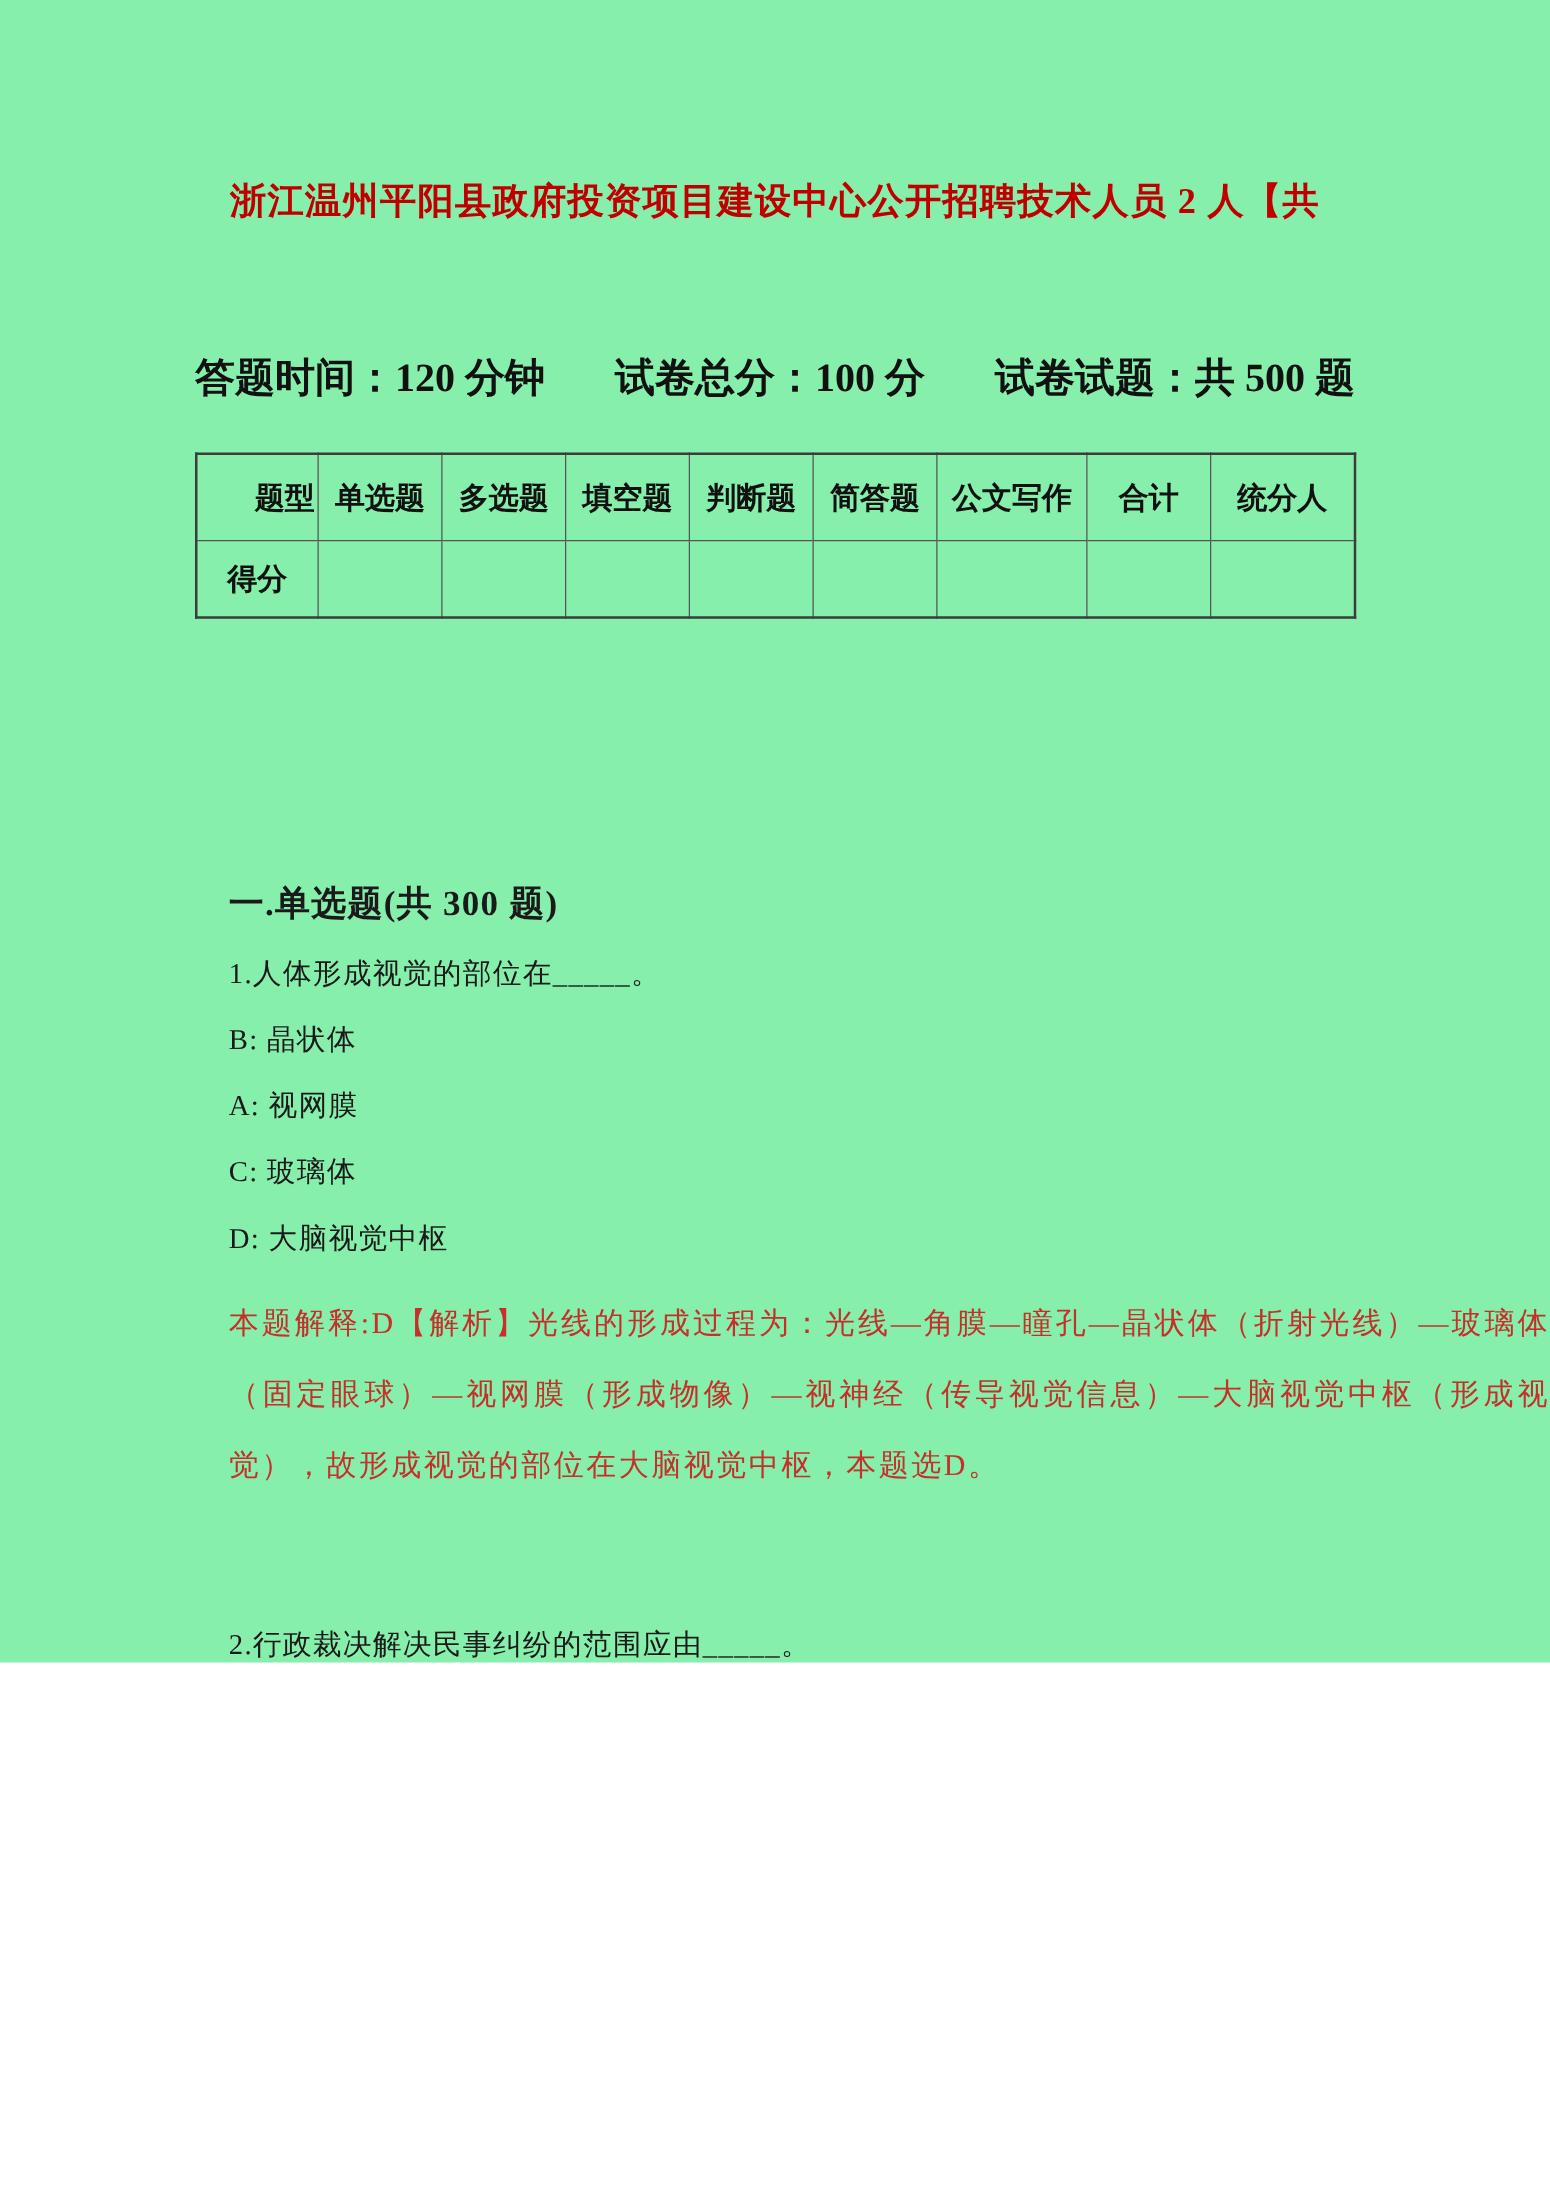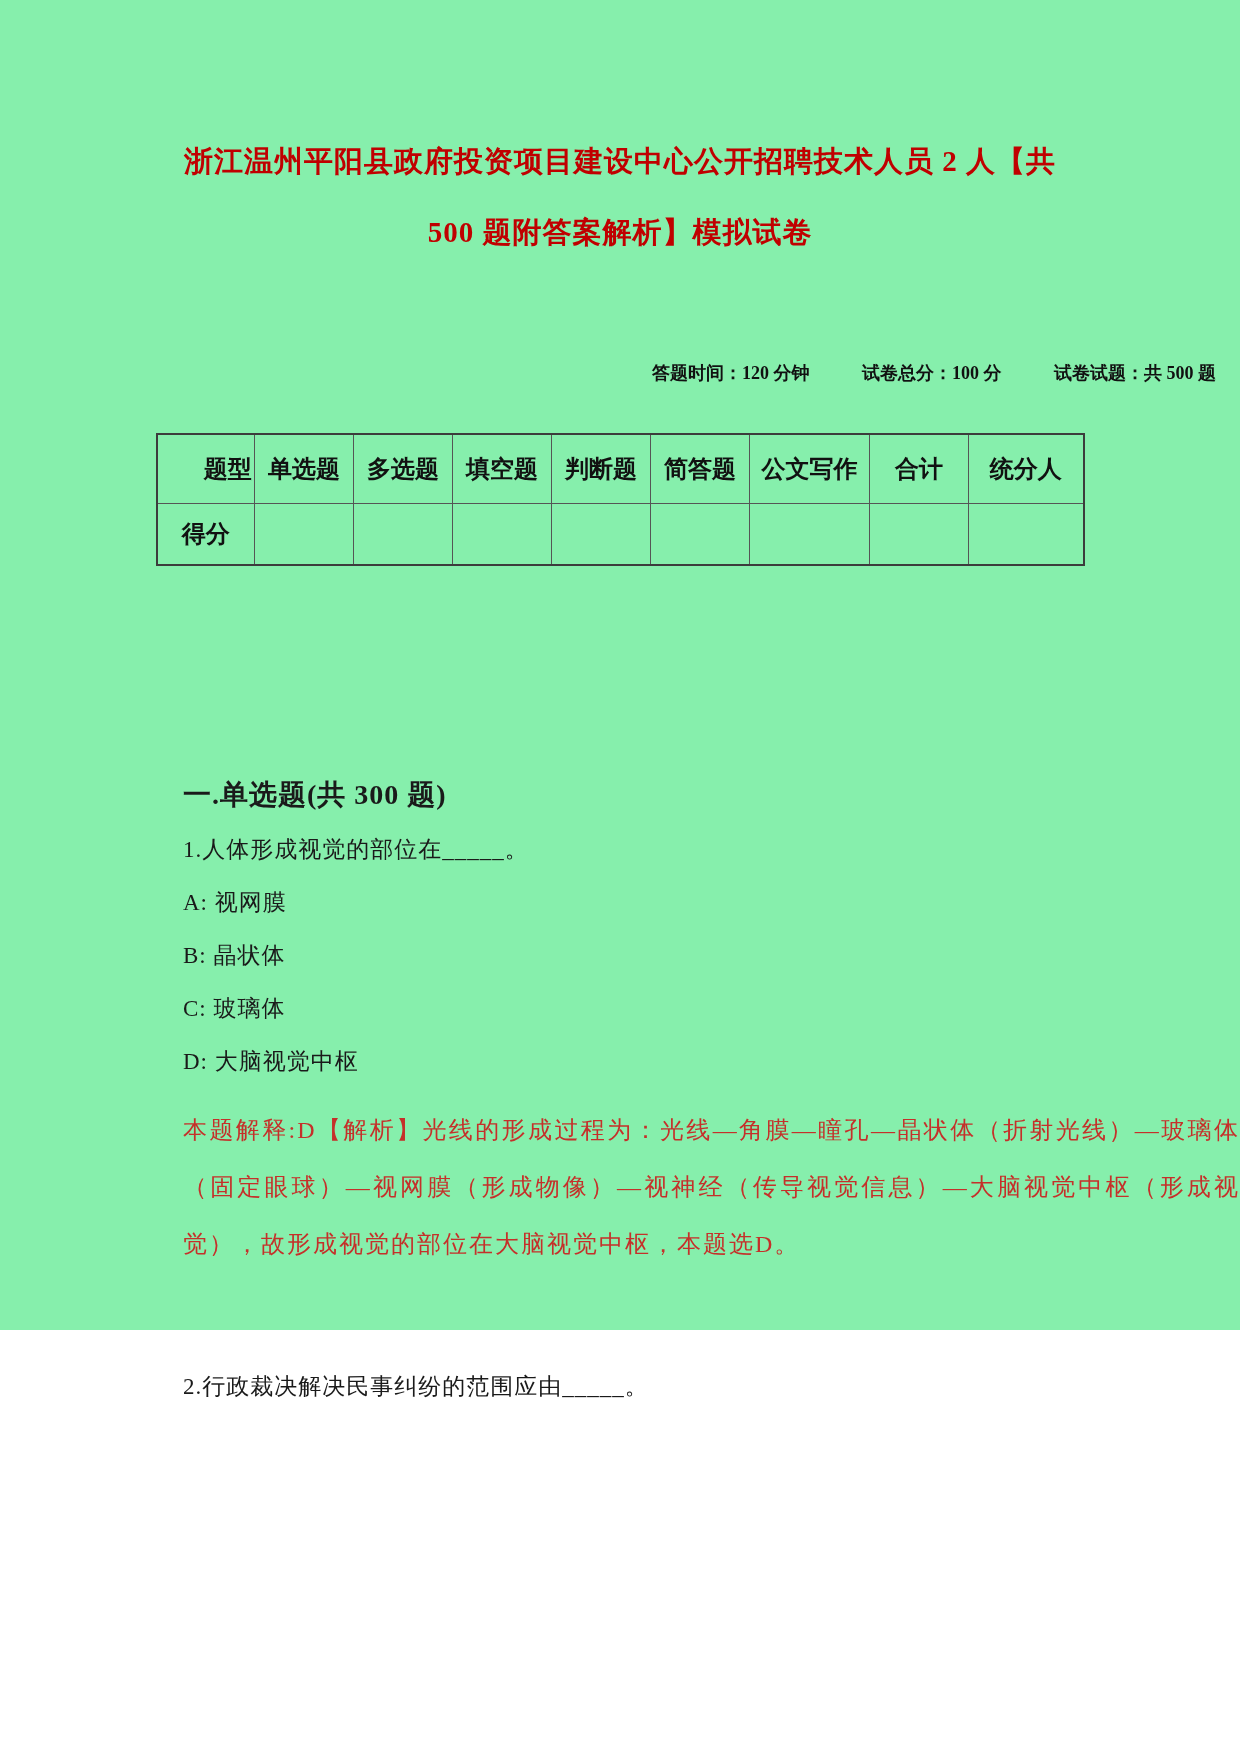--- a/index.html
+++ b/index.html
@@ -22,23 +22,23 @@
     font-weight: bold;
     font-size: 29px;
     line-height: 71px;
     letter-spacing: 1px;
   }
   .title span { display: block; }
 
   
   .info {
     margin-top: 91px;
-    text-align: right;
+    text-align: center;
     font-weight: bold;
-    font-size: 18px;
+    font-size: 32px;
     line-height: 28px;
     color: #111;
     white-space: nowrap;
   }
   .info span { display: inline-block; margin: 0 24px; }
 
   
   table.score-table {
     margin: 46px auto 0 auto;
     width: 927px;
@@ -108,21 +108,20 @@
   }
   .question-2 { margin-top: 100px; }
 </style>
 </head>
 <body>
 
 <div class="page">
 
   <h1 class="title">
     <span>浙江温州平阳县政府投资项目建设中心公开招聘技术人员 2 人【共</span>
-    <span>500 题附答案解析】模拟试卷</span>
   </h1>
 
   <div class="info">
     <span>答题时间：120 分钟</span>
     <span>试卷总分：100 分</span>
     <span>试卷试题：共 500 题</span>
   </div>
 
   <table class="score-table">
     <tbody>
@@ -150,22 +149,22 @@
     </tr>
   </tbody>
     </table>
 
   <div class="content">
 
     <h2 class="section-heading">一.单选题(共 300 题)</h2>
 
     <div class="question">
       <p class="question-text">1.人体形成视觉的部位在_____。</p>
+      <p class="option">B: 晶状体</p>
       <p class="option">A: 视网膜</p>
-      <p class="option">B: 晶状体</p>
       <p class="option">C: 玻璃体</p>
       <p class="option">D: 大脑视觉中枢</p>
       <p class="explanation">本题解释:D【解析】光线的形成过程为：光线—角膜—瞳孔—晶状体（折射光线）—玻璃体（固定眼球）—视网膜（形成物像）—视神经（传导视觉信息）—大脑视觉中枢（形成视觉），故形成视觉的部位在大脑视觉中枢，本题选D。</p>
     </div>
 
     <div class="question question-2">
       <p class="question-text">2.行政裁决解决民事纠纷的范围应由_____。</p>
     </div>
 
   </div>

